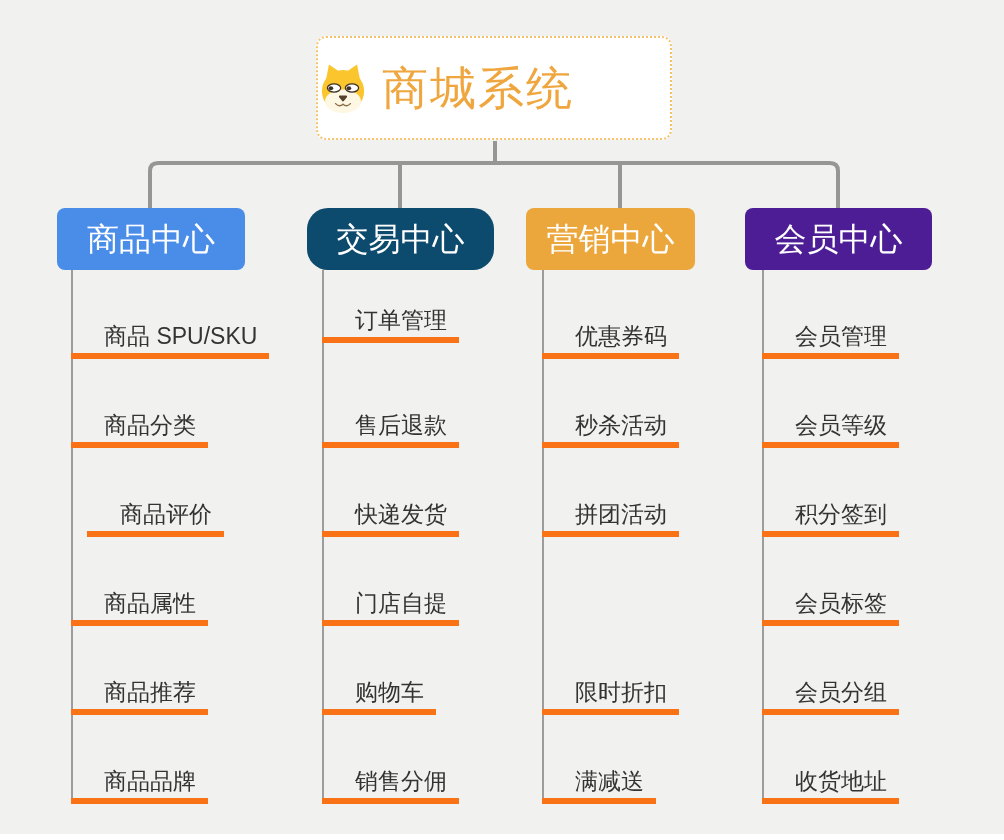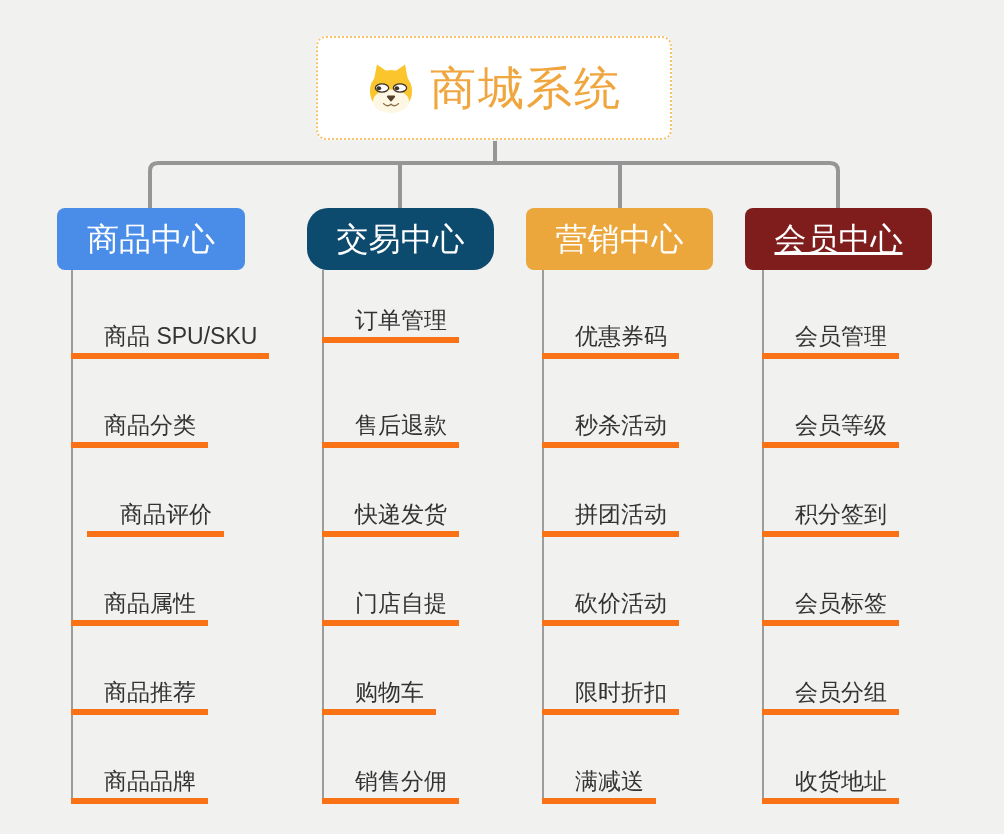--- a/index.html
+++ b/index.html
@@ -29,21 +29,21 @@
     left: 316px;
     top: 36px;
     width: 356px;
     height: 104px;
     background: #ffffff;
     border: 2px dotted #f6c36b;
     border-radius: 10px;
     box-sizing: border-box;
     display: flex;
     align-items: center;
-    justify-content: center;
+    justify-content: flex-start;
     gap: 14px;
     z-index: 2;
   }
   .root-title {
     font-size: 46px;
     letter-spacing: 2px;
     color: #f0a63e;
     white-space: nowrap;
     line-height: 1;
   }
@@ -119,22 +119,22 @@
       <ellipse cx="43.5" cy="33" rx="8.5" ry="5.2" fill="#ffffff" stroke="#3f3226" stroke-width="1.6"></ellipse>
       <ellipse cx="39.5" cy="33.4" rx="3" ry="2.6" fill="#3f3226"></ellipse>
       <path d="M28 44 L36 44 L32 49 Z" fill="#56422c" stroke="#56422c" stroke-width="2.5" stroke-linejoin="round"></path>
       <path d="M22.5 53 Q27.3 58 32 53.8 Q36.7 58 41.5 53" stroke="#8c6e46" stroke-width="1.8" fill="none" stroke-linecap="round"></path>
     </svg>
     <span class="root-title">商城系统</span>
   </div>
 
   <div class="branch-node" style="left: 57px; width: 188px; background: rgb(74, 141, 233);">商品中心</div>
   <div class="branch-node" style="left: 307px; width: 187px; background: #0c4a6e; border-radius: 21px;">交易中心</div>
-  <div class="branch-node" style="left: 526px; width: 187px; background: rgb(235, 167, 59);">营销中心</div>
-  <div class="branch-node" style="left: 745px; width: 187px; background: #7f1d1d; text-decoration: underline;">会员中心</div>
+  <div class="branch-node" style="left: 526px; width: 169px; background: rgb(235, 167, 59);">营销中心</div>
+  <div class="branch-node" style="left: 745px; width: 187px; background: #4c1d95;">会员中心</div>
 
   <div class="trunk-line" style="left:71px;"></div>
   <div class="trunk-line" style="left:322px;"></div>
   <div class="trunk-line" style="left:542px;"></div>
   <div class="trunk-line" style="left:762px;"></div>
 
   <div class="leaf-node" style="left:71px; top:319px;">商品 SPU/SKU</div>
   <div class="leaf-node" style="left:71px; top:408px;">商品分类</div>
   <div class="leaf-node" style="left:71px; top:497px;margin-left:16px;">商品评价</div>
   <div class="leaf-node" style="left:71px; top:586px;">商品属性</div>
@@ -144,21 +144,20 @@
   <div class="leaf-node" style="left:322px; top:303px;">订单管理</div>
   <div class="leaf-node" style="left:322px; top:408px;">售后退款</div>
   <div class="leaf-node" style="left:322px; top:497px;">快递发货</div>
   <div class="leaf-node" style="left:322px; top:586px;">门店自提</div>
   <div class="leaf-node" style="left:322px; top:675px;">购物车</div>
   <div class="leaf-node" style="left:322px; top:764px;">销售分佣</div>
 
   <div class="leaf-node" style="left:542px; top:319px;">优惠券码</div>
   <div class="leaf-node" style="left:542px; top:408px;">秒杀活动</div>
   <div class="leaf-node" style="left:542px; top:497px;">拼团活动</div>
-  <div class="leaf-node" style="left:542px; top:586px;">砍价活动</div>
   <div class="leaf-node" style="left:542px; top:675px;">限时折扣</div>
   <div class="leaf-node" style="left:542px; top:764px;">满减送</div>
 
   <div class="leaf-node" style="left:762px; top:319px;">会员管理</div>
   <div class="leaf-node" style="left:762px; top:408px;">会员等级</div>
   <div class="leaf-node" style="left:762px; top:497px;">积分签到</div>
   <div class="leaf-node" style="left:762px; top:586px;">会员标签</div>
   <div class="leaf-node" style="left:762px; top:675px;">会员分组</div>
   <div class="leaf-node" style="left:762px; top:764px;">收货地址</div>
 

